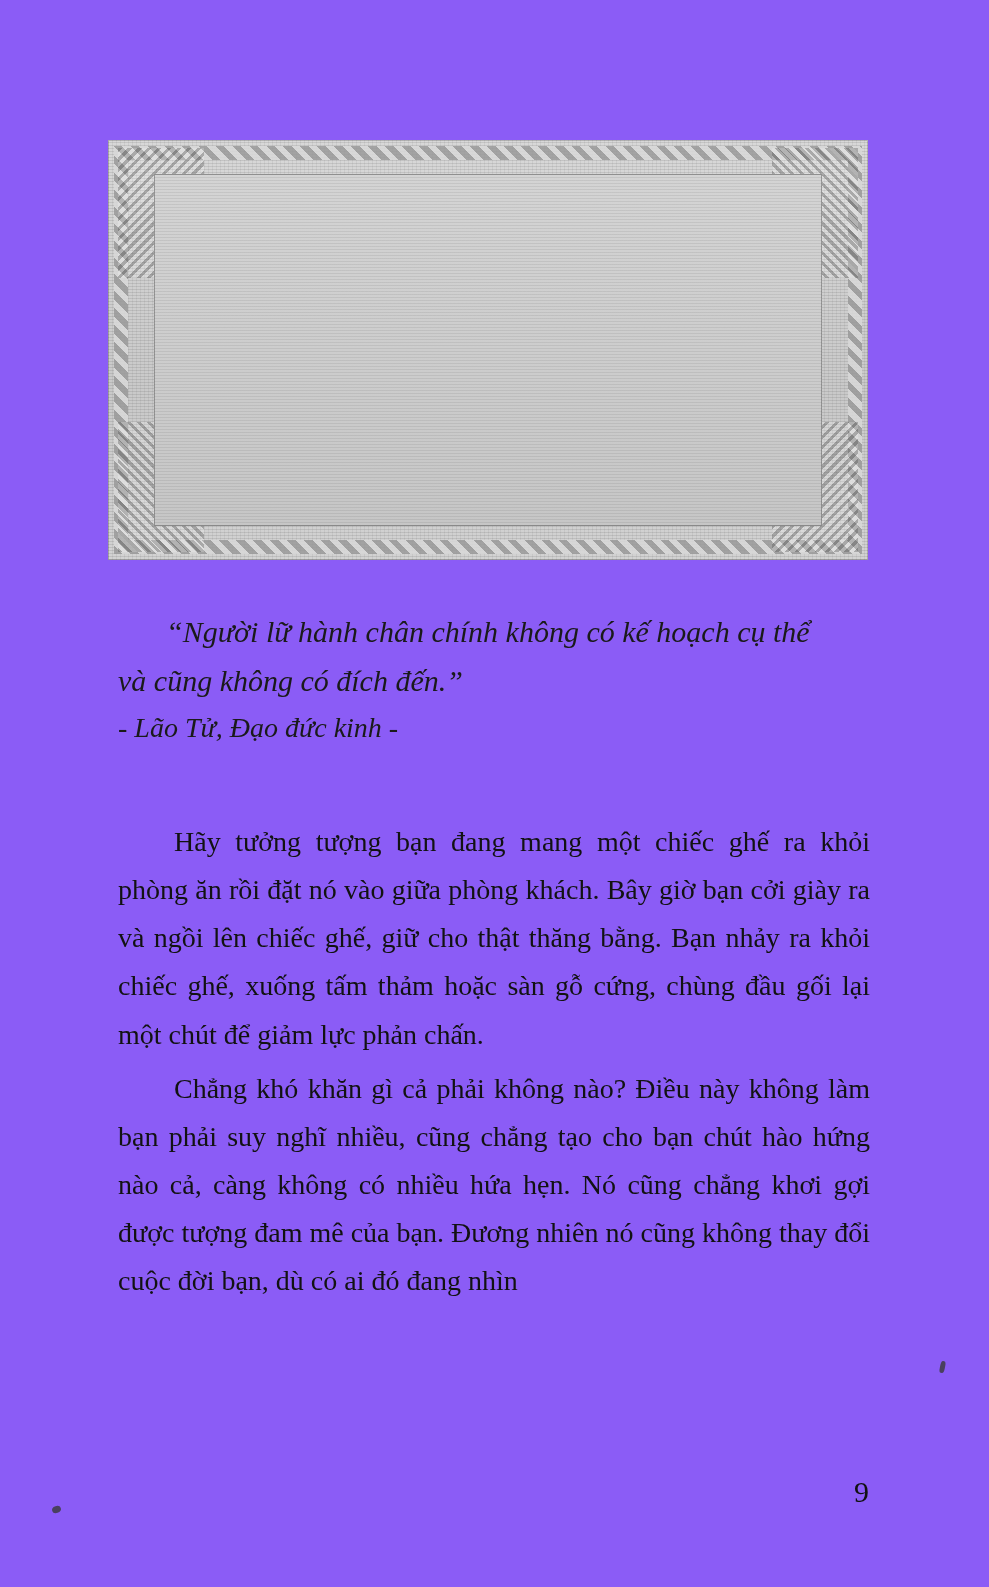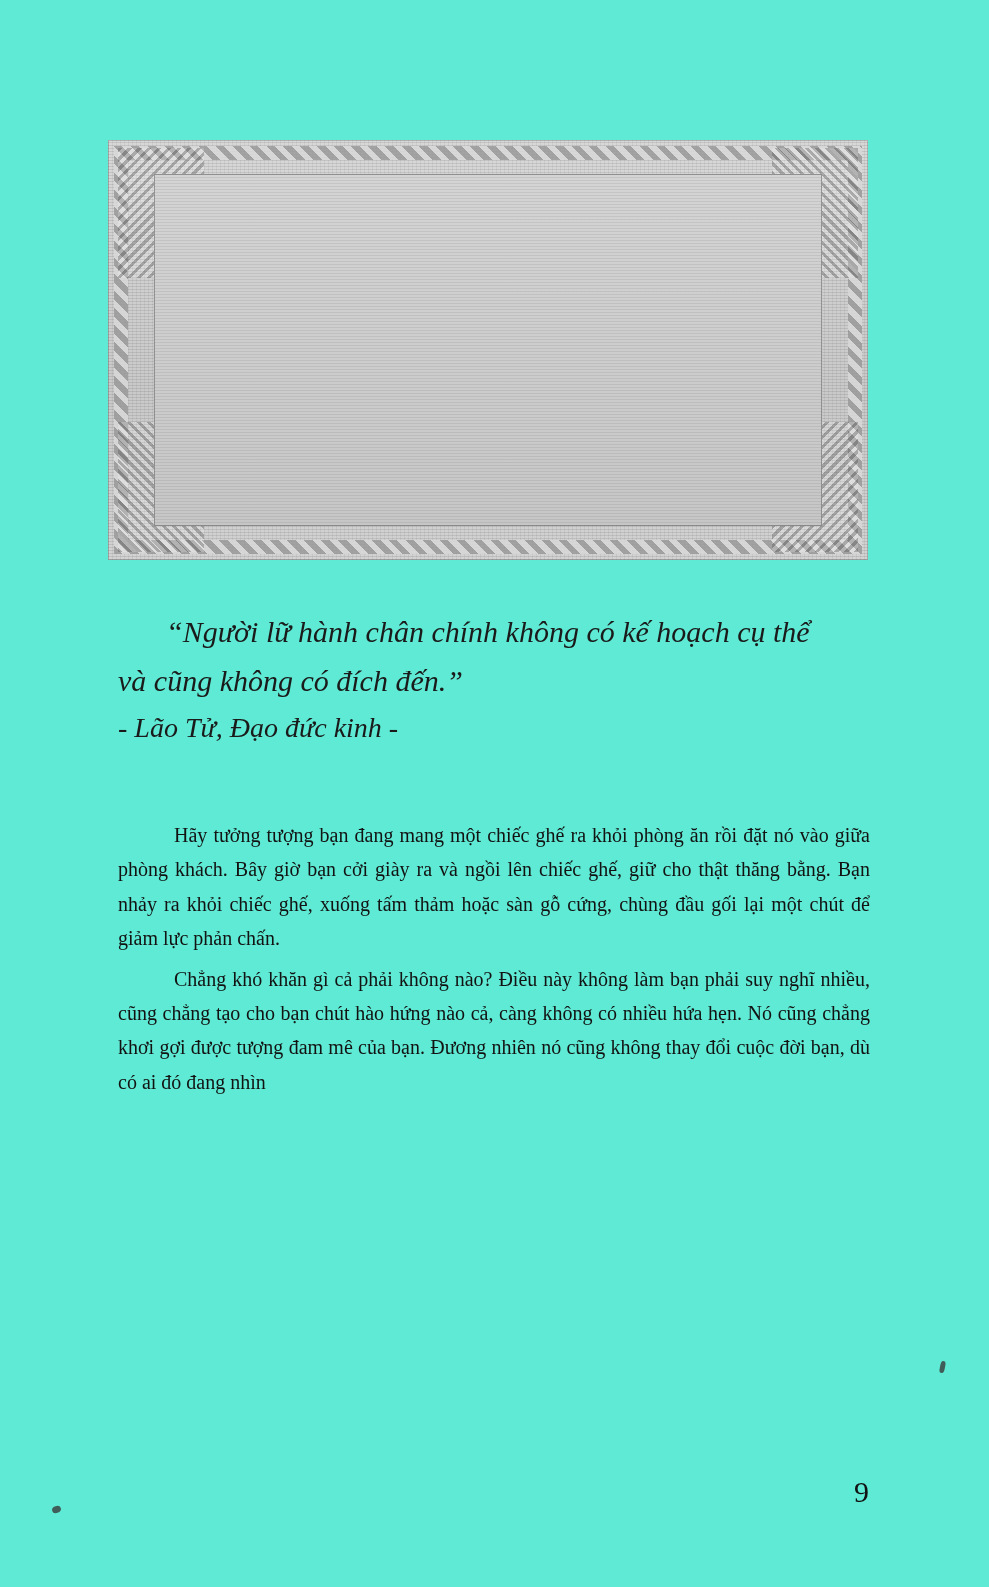--- a/index.html
+++ b/index.html
@@ -12,21 +12,21 @@
     height: 1587px;
     position: relative;
     font-family: "Liberation Serif", serif;
     color: #111;
     overflow: hidden;
   }
 
   .page {
     position: absolute;
     inset: 0;
-    background: #5eead4;
+    background: #8b5cf6;
   }
 
   
   .banner {
     position: absolute;
     left: 108px;
     top: 140px;
     width: 760px;
     height: 420px;
     background:
@@ -131,21 +131,21 @@
 
   
   .body-text {
     position: absolute;
     left: 118px;
     top: 818px;
     width: 752px;
   }
   .body-text p {
     margin: 0 0 6px 0;
-    font-size: 20px;
+    font-size: 28px;
     line-height: 1.72;
     text-align: justify;
     text-indent: 56px;
     color: #121212;
   }
   .body-text p.last {
     text-align: justify;
   }
 
   

